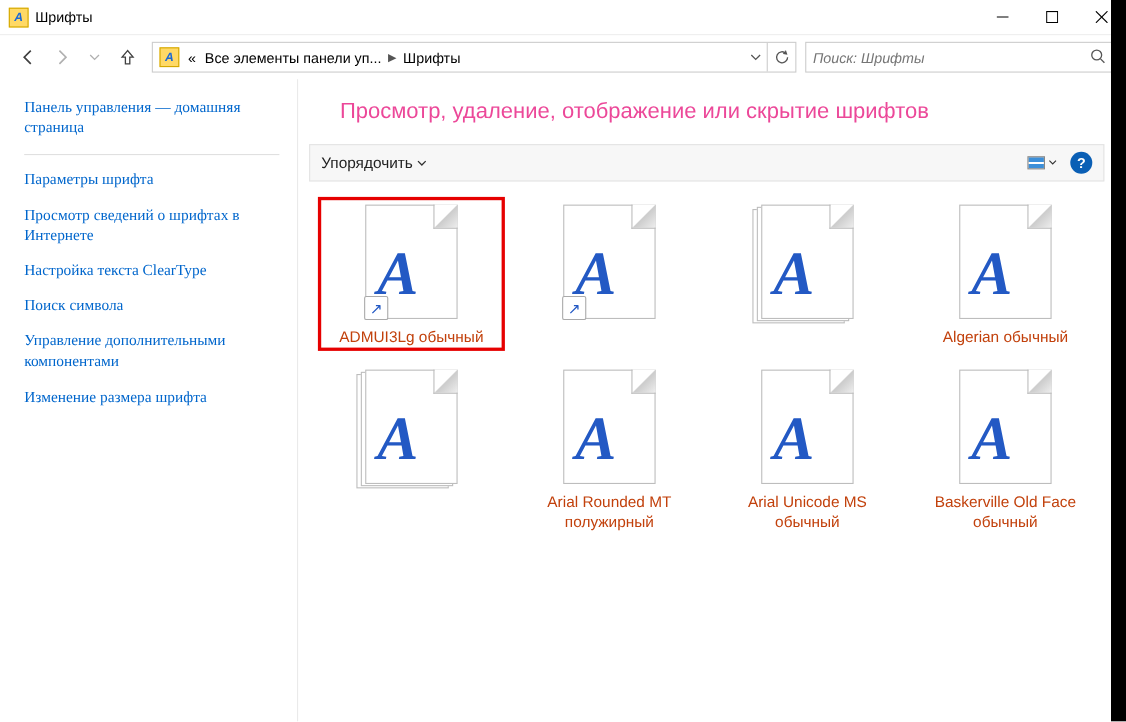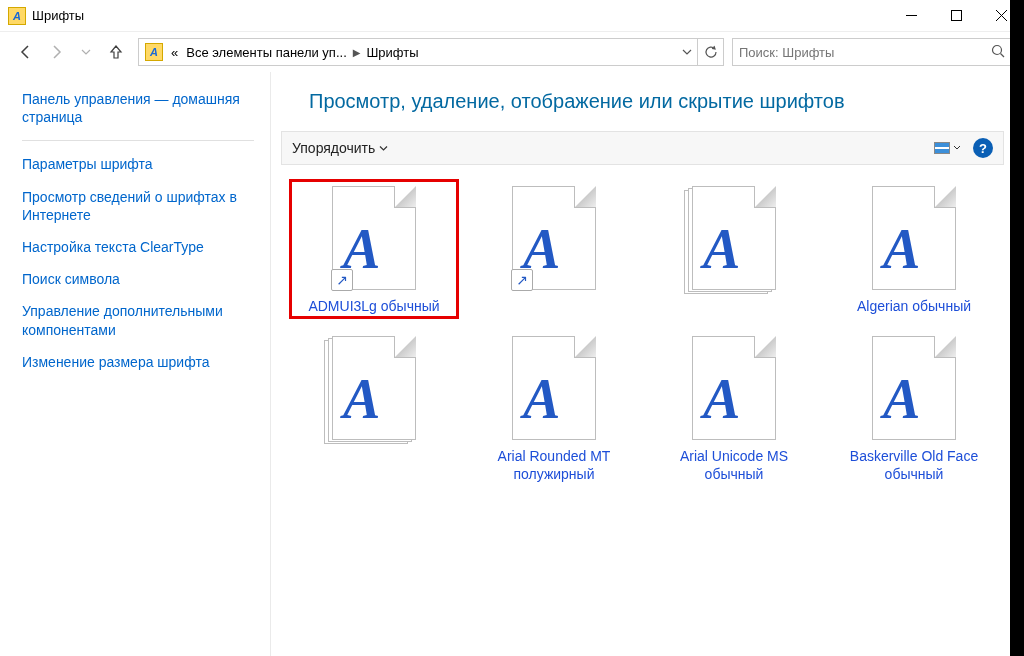--- a/index.html
+++ b/index.html
@@ -18,51 +18,51 @@
 .nav-arrow { width: 28px; height: 28px; display: flex; align-items: center; justify-content: center; color: #404040; cursor: default; }
 .nav-arrow.disabled { color: #b0b0b0; }
 .breadcrumb-box { flex: 1; height: 28px; border: 1px solid #ccc; background: #fff; display: flex; align-items: center; margin: 0 6px; padding-left: 2px; }
 .breadcrumb-box .icon-box { width: 18px; height: 18px; background: #ffd966; border: 1px solid #d4a800; margin: 0 4px; display: flex; align-items: center; justify-content: center; font-size: 11px; color: #1a68d6; font-weight: bold; font-style: italic; }
 .breadcrumb-box .crumb { padding: 0 4px; font-size: 13px; white-space: nowrap; }
 .breadcrumb-box .sep { color: #555; font-size: 10px; padding: 0 2px; }
 .breadcrumb-box .spacer { flex: 1; }
 .breadcrumb-box .dropdown-btn { width: 22px; height: 26px; display: flex; align-items: center; justify-content: center; color: #555; border-left: 1px solid transparent; }
 .breadcrumb-box .refresh-btn { width: 26px; height: 26px; display: flex; align-items: center; justify-content: center; border-left: 1px solid #ccc; color: #555; }
 .search-box { width: 280px; height: 28px; border: 1px solid #ccc; display: flex; align-items: center; padding: 0 6px; }
-.search-box input { border: none; outline: none; flex: 1; font-size: 13px; color: #777; background: transparent; }
+.search-box input { border: none; outline: none; flex: 1; font-size: 13px; font-style: italic; color: #777; background: transparent; }
 .search-box .search-icon { color: #555; }
 
 
 .content { display: flex; height: calc(100% - 72px); }
 .sidebar { width: 270px; padding: 18px 16px 10px 22px; }
-.sidebar a { color: #0066cc; text-decoration: none; display: block; margin-bottom: 14px; font-size: 14px; line-height: 1.3; }
+.sidebar a { color: #0066cc; text-decoration: none; display: block; margin-bottom: 14px; font-size: 14px; line-height: 1.3; font-family: Liberation Serif, serif; }
 .sidebar hr { border: none; border-top: 1px solid #e0e0e0; margin: 8px 0 14px 0; }
 
 .main { flex: 1; padding: 10px 20px 10px 10px; display: flex; flex-direction: column; border-left: 1px solid #eaeaea; }
-.heading { color: #0369a1; font-size: 20px; font-weight: 400; padding: 8px 4px 18px 28px; }
+.heading { color: #ec4899; font-size: 20px; font-weight: 400; padding: 8px 4px 18px 28px; }
 
 .toolbar { height: 34px; background: #f7f7f7; border: 1px solid #e3e3e3; display: flex; align-items: center; padding: 12px 10px; margin-bottom: 14px; }
 .toolbar .organize { display: flex; align-items: center; gap: 4px; font-size: 14px; color: #222; cursor: default; }
 .toolbar .spacer { flex: 1; }
 .toolbar .view-btn { display: flex; align-items: center; gap: 3px; cursor: default; padding: 2px 4px; margin-right: 8px; }
 .toolbar .help-btn { width: 20px; height: 20px; border-radius: 50%; background: #0a5fb5; color: #fff; display: flex; align-items: center; justify-content: center; font-weight: bold; font-size: 13px; cursor: default; }
 .view-icon { width: 16px; height: 12px; background: linear-gradient(to bottom, #3c8fd9 0%, #3c8fd9 40%, #fff 40%, #fff 60%, #3c8fd9 60%); border: 1px solid #888; }
 
 .grid { display: grid; grid-template-columns: repeat(4, 170px); gap: 10px 10px; padding-left: 8px; align-content: start; }
 .font-item { width: 170px; display: flex; flex-direction: column; align-items: center; text-align: center; cursor: default; padding: 4px 2px; }
 .font-item.highlighted { border: 3px solid #e60000; padding: 1px 0; }
 .font-icon-wrap { width: 110px; height: 110px; position: relative; display: flex; align-items: center; justify-content: center; margin-bottom: 4px; }
 .page { position: absolute; background: #fff; border: 1px solid #bdbdbd; width: 84px; height: 104px; }
 .page .fold { position: absolute; top: -1px; right: -1px; width: 22px; height: 22px; background: linear-gradient(135deg, #fff 0%, #fff 48%, #ccc 52%, #eee 100%); border-left: 1px solid #bdbdbd; border-bottom: 1px solid #bdbdbd; }
 .page.back1 { transform: translate(-8px, 4px); }
 .page.back2 { transform: translate(-4px, 2px); }
 .page .glyph { position: absolute; left: 10px; bottom: 12px; font-size: 56px; font-weight: bold; font-style: italic; color: #2359c4; line-height: 1; font-family: Georgia, serif; }
 .single .page { position: relative; }
 .shortcut-arrow { position: absolute; left: -2px; bottom: -2px; width: 22px; height: 22px; background: #fff; border: 1px solid #aaa; border-radius: 2px; display: flex; align-items: center; justify-content: center; font-size: 14px; color: #2359c4; }
-.font-label { font-size: 14px; color: #1d4ed8; line-height: 1.3; width: 150px; }
+.font-label { font-size: 14px; color: #c2410c; line-height: 1.3; width: 150px; }
 
 .right-edge { position: absolute; top: 0; right: 0; width: 14px; height: 100%; background: #000; }
 </style>
 </head>
 <body>
 
 <div class="titlebar">
   <div class="icon-box">A</div>
   <div class="title">Шрифты</div>
   <div class="win-controls">

